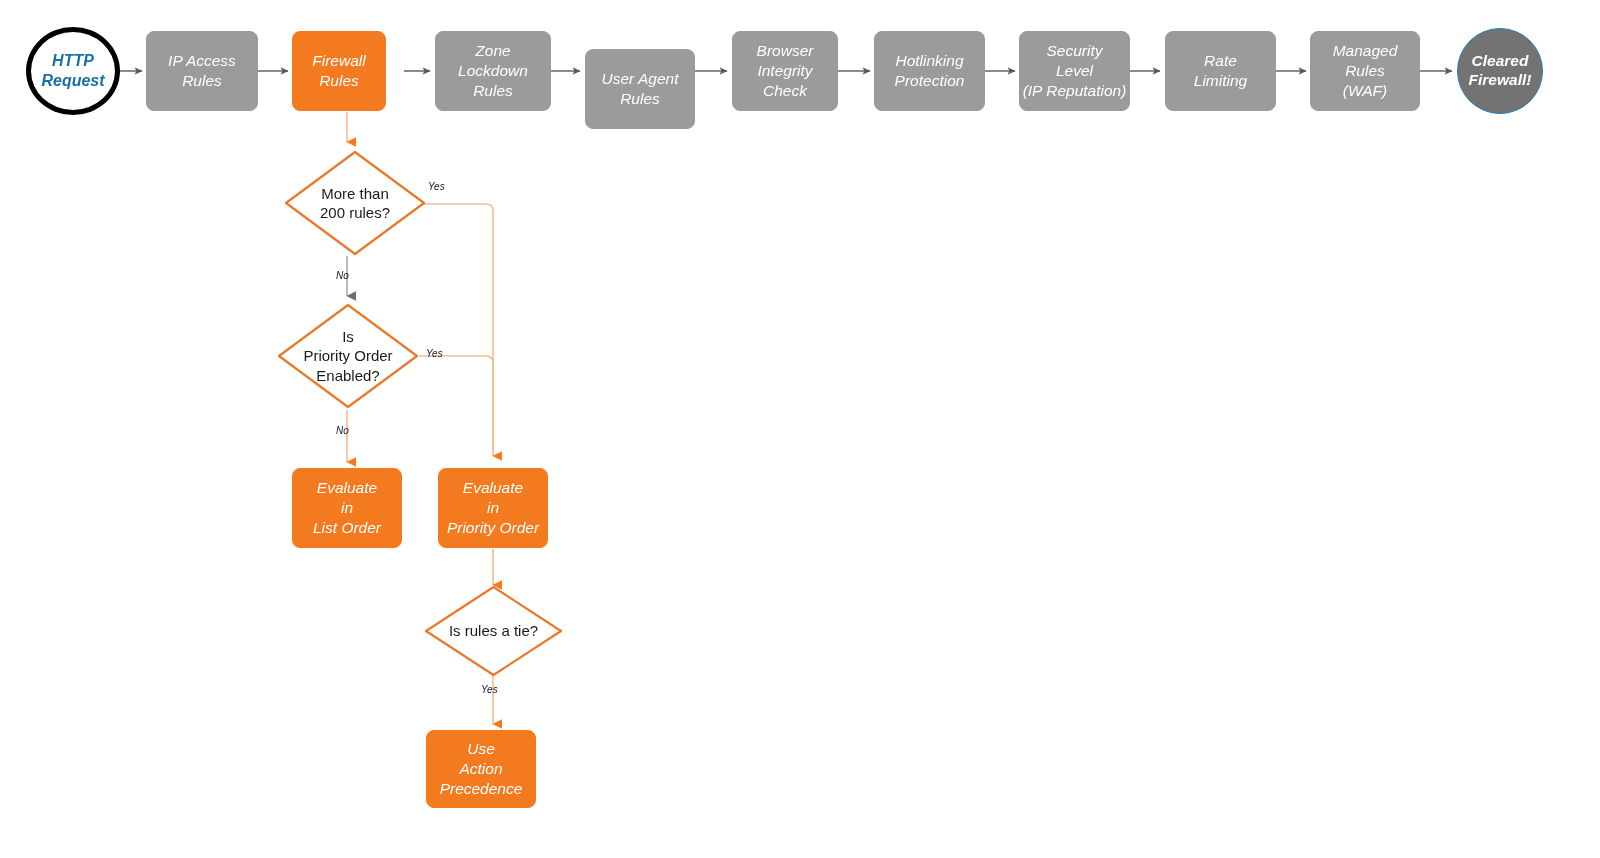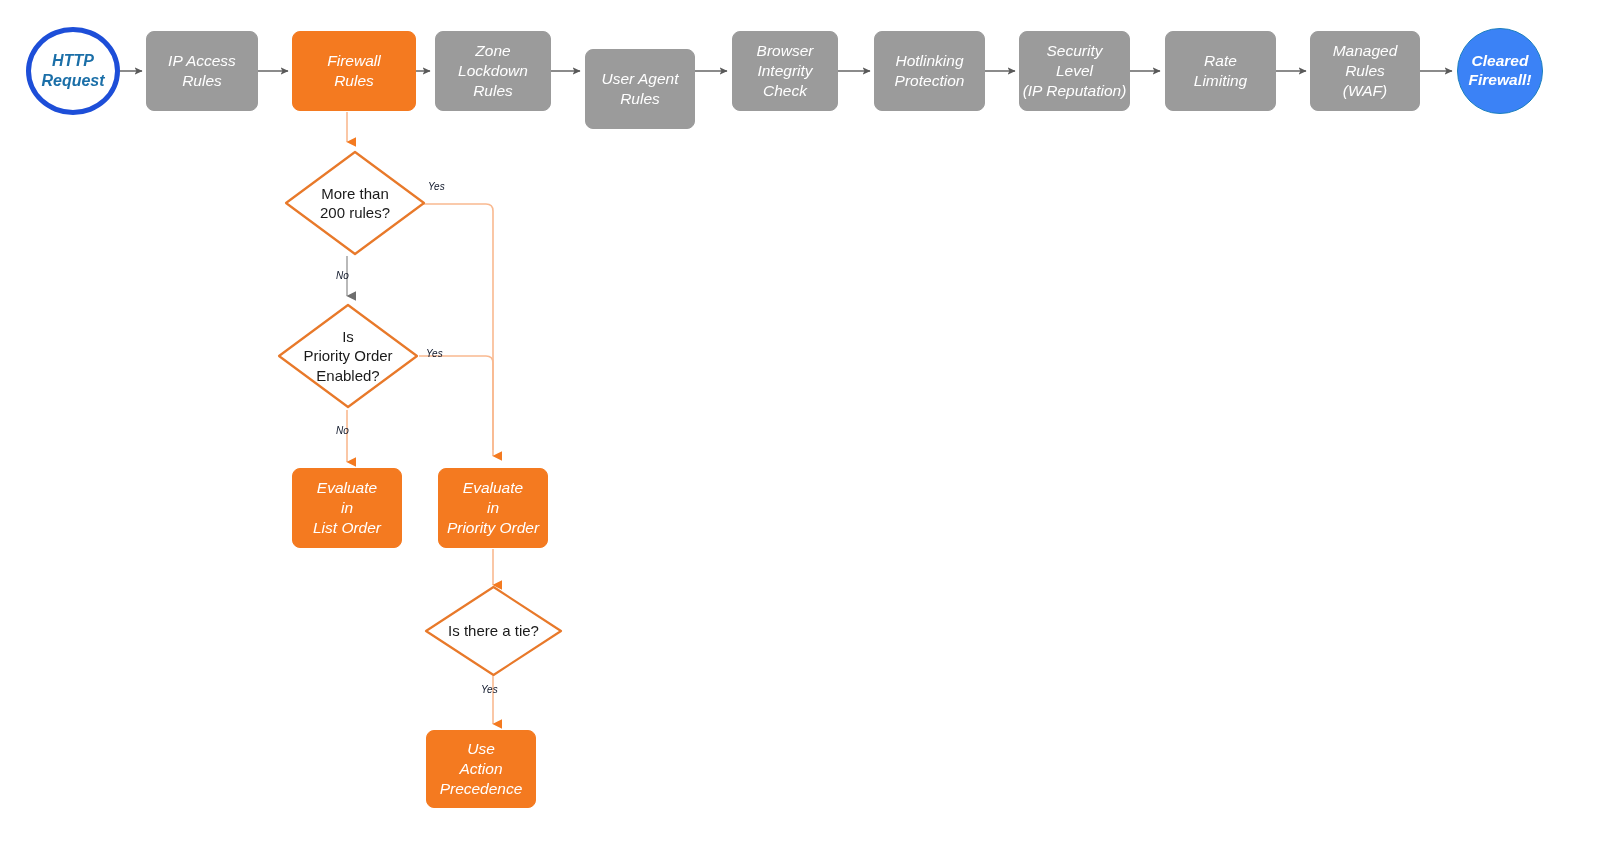--- a/index.html
+++ b/index.html
@@ -35,27 +35,27 @@
     display: flex;
     align-items: center;
     justify-content: center;
     text-align: center;
     font-style: italic;
     font-weight: bold;
     line-height: 1.22;
     box-sizing: border-box;
   }
   .circle-start {
-    border: 5px solid #1d4ed8;
+    border: 5px solid #000000;
     background: #ffffff;
     color: #1B6FA8;
     font-size: 16px;
   }
   .circle-end {
-    background: #3b82f6;
+    background: #737373;
     border: 1px solid #1B7FBE;
     color: #ffffff;
     font-size: 15.5px;
   }
 
   
   .pbox {
     position: absolute;
     border-radius: 8px;
     display: flex;
@@ -161,21 +161,21 @@
   </svg>
 
   <div class="circle circle-start" style="left:26px; top:27px; width:94px; height:88px;">
     <span>HTTP<br>Request</span>
   </div>
 
   <div class="pbox gray" style="left:146px; top:31px; width:112px; height:80px;">
     <span>IP Access<br>Rules</span>
   </div>
 
-  <div class="pbox orange" style="left:292px; top:31px; width:124px; height:80px;">
+  <div class="pbox orange" style="left:292px; top:31px; width:94px; height:80px;">
     <span>Firewall<br>Rules</span>
   </div>
 
   <div class="pbox gray" style="left:435px; top:31px; width:116px; height:80px;">
     <span>Zone<br>Lockdown<br>Rules</span>
   </div>
 
   <div class="pbox gray" style="left:585px; top:31px; width:110px; height:80px;margin-top:18px;">
     <span>User Agent<br>Rules</span>
   </div>
@@ -215,21 +215,21 @@
     <svg width="142" height="106" viewBox="0 0 142 106" xmlns="http://www.w3.org/2000/svg">
       <polygon points="71,2 140,53 71,104 2,53" fill="#ffffff" stroke="#E8792A" stroke-width="2.2" stroke-linejoin="round"></polygon>
     </svg>
     <div class="dlabel">Is<br>Priority Order<br>Enabled?</div>
   </div>
 
   <div class="diamond" style="left:424px; top:585px; width:139px; height:92px;">
     <svg width="139" height="92" viewBox="0 0 139 92" xmlns="http://www.w3.org/2000/svg">
       <polygon points="69.5,2 137,46 69.5,90 2,46" fill="#ffffff" stroke="#E8792A" stroke-width="2.2" stroke-linejoin="round"></polygon>
     </svg>
-    <div class="dlabel">Is there a tie?</div>
+    <div class="dlabel">Is rules a tie?</div>
   </div>
 
   <div class="pbox orange" style="left:292px; top:468px; width:110px; height:80px;">
     <span>Evaluate<br>in<br>List Order</span>
   </div>
 
   <div class="pbox orange" style="left:438px; top:468px; width:110px; height:80px;">
     <span>Evaluate<br>in<br>Priority Order</span>
   </div>
 

